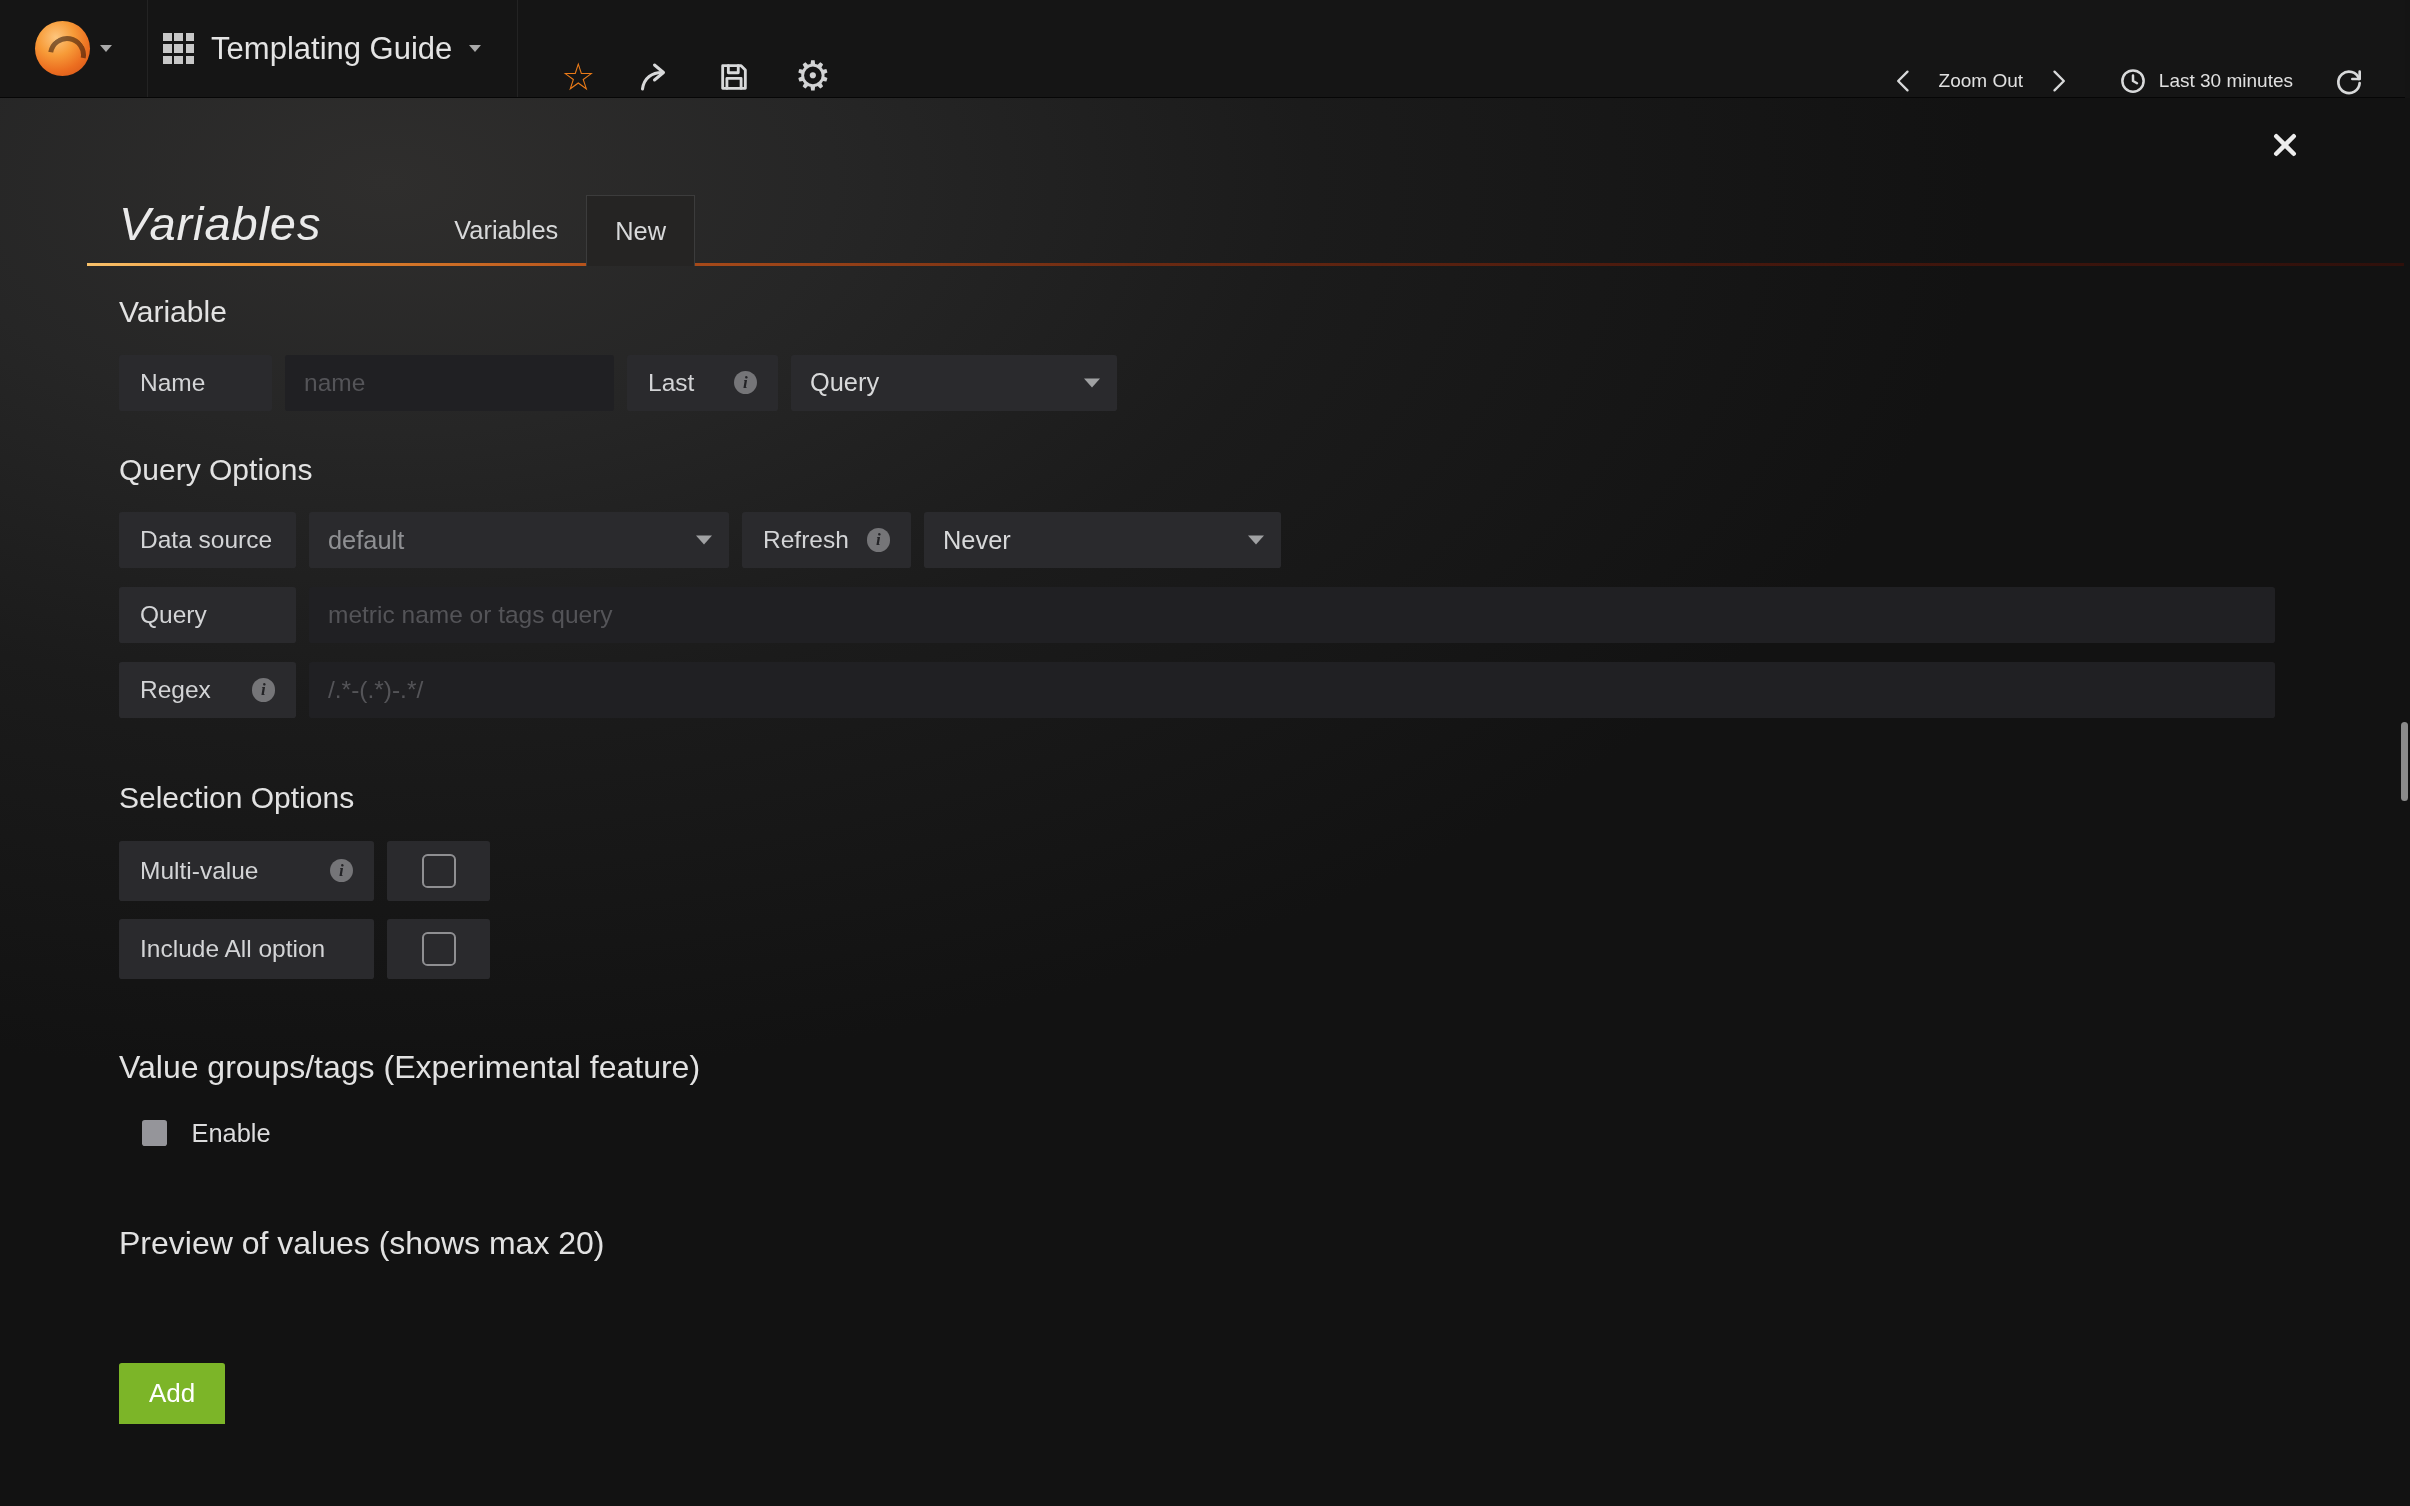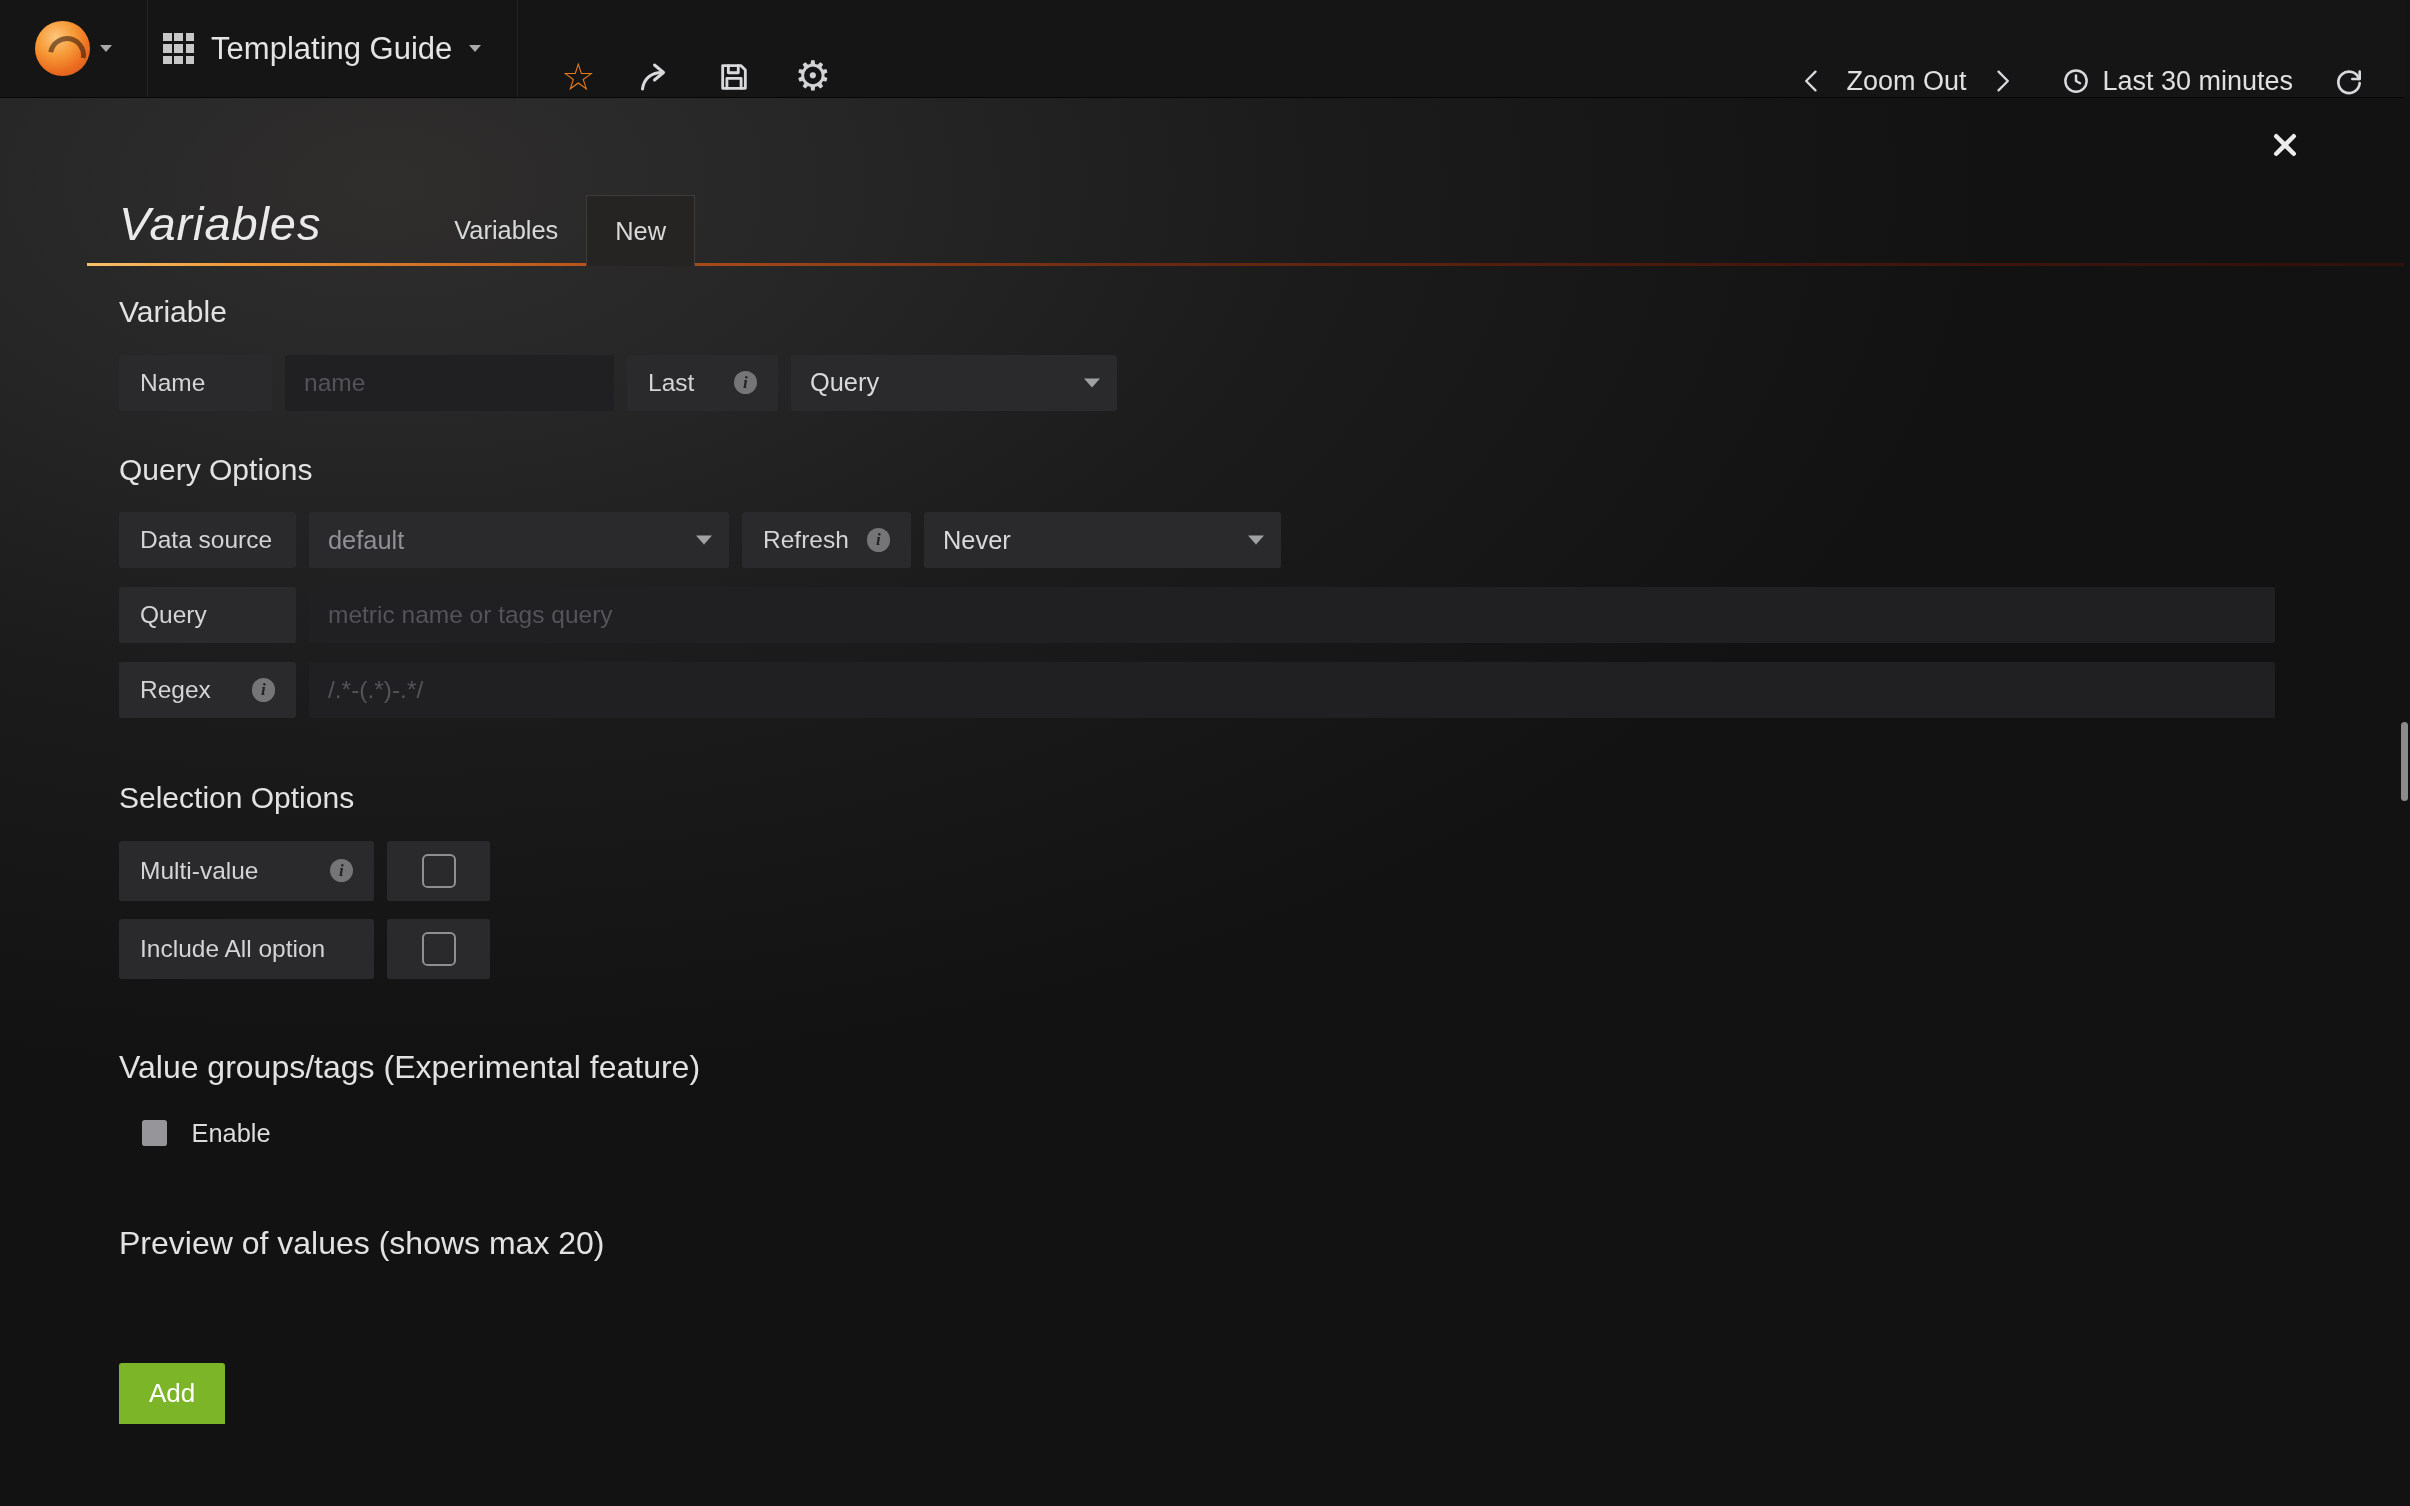--- a/index.html
+++ b/index.html
@@ -38,21 +38,21 @@
   .grid-icon span { background: #c7c7c7; }
   .dash-title { font-size: 31px; color: #e4e4e4; }
 
   .nav-icons { display: flex; align-items: center; gap: 43px; padding-left: 43px; }
   .nav-btn { background: none; border: none; cursor: pointer; display: flex; align-items: center; justify-content: center; padding: 0; color: #d8d9da; }
   .star-glyph { font-size: 38px; line-height: 1; color: #eb7b18; font-family: "DejaVu Sans", sans-serif; }
   .gear-glyph { font-size: 41px; line-height: 1; color: #d2d3d4; font-family: "DejaVu Sans", sans-serif; }
   .nav-svg { stroke: #d8d9da; fill: none; stroke-width: 2; stroke-linecap: round; stroke-linejoin: round; }
 
   .nav-right { margin-left: auto; display: flex; align-items: center; gap: 21px; padding-right: 40px; }
-  .nav-text { font-size: 27px; color: #e0e0e0; }
+  .nav-text { font-size: 19px; color: #e0e0e0; }
   .time-group { display: flex; align-items: center; gap: 11.3px; cursor: pointer; }
 
   
   .content {
     position: absolute; top: 98px; left: 0; right: 0; bottom: 0;
     background: radial-gradient(ellipse 1601px 895px at 16% 6%, #2f2e2d 0%, #262626 28%, #1b1b1b 58%, #121212 100%);
   }
 
   .page-header { position: relative; height: 168px; padding-left: 119px; display: flex; align-items: flex-end; }
   .header-line {

